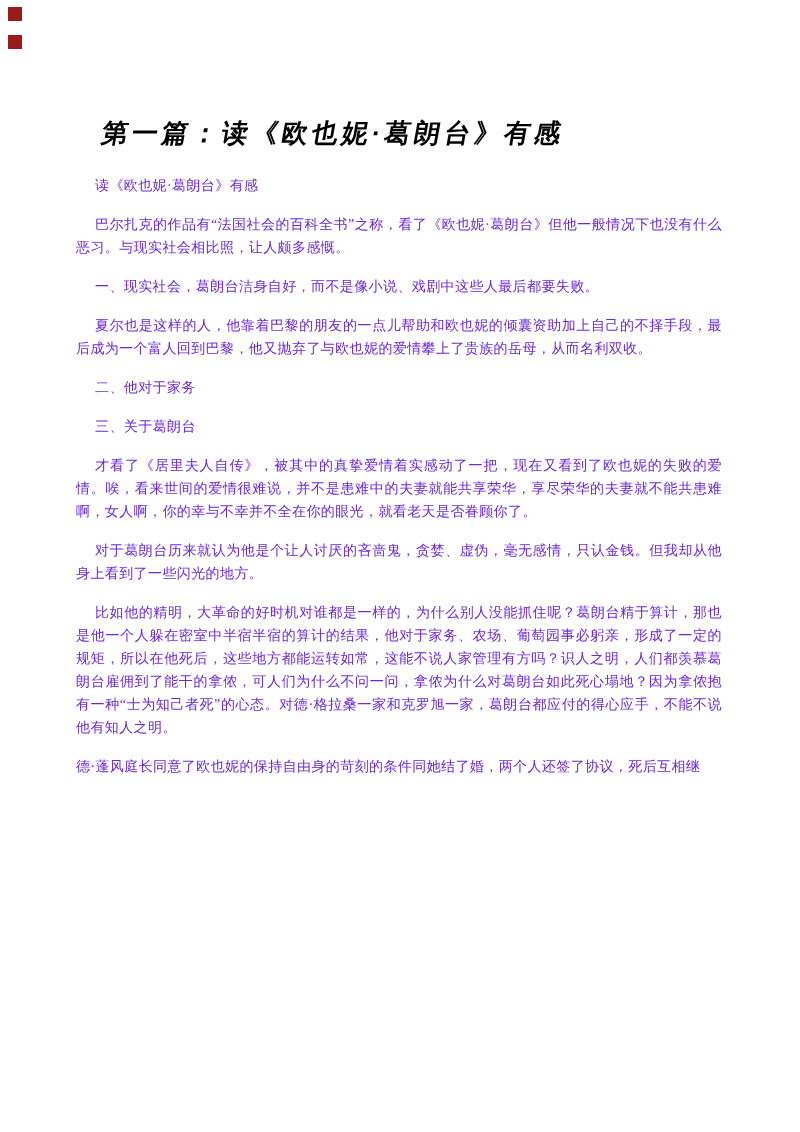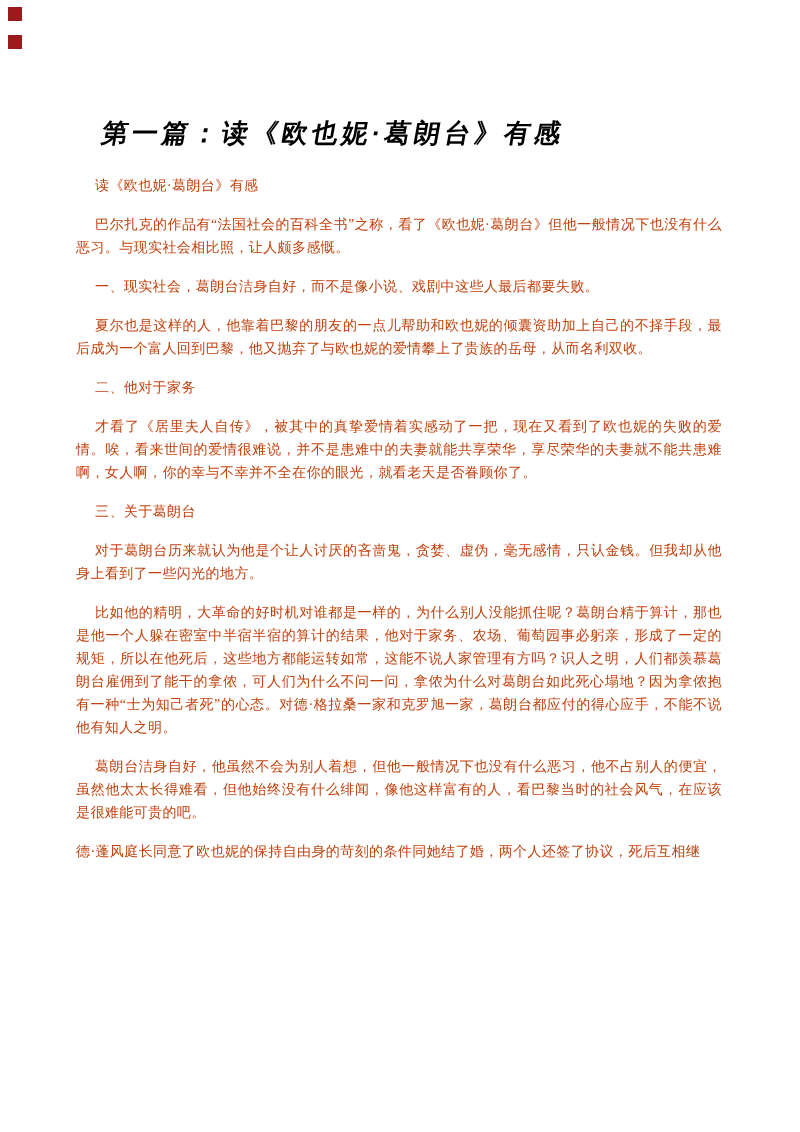--- a/index.html
+++ b/index.html
@@ -48,21 +48,21 @@
   h1.essay-title .slant {
     display: inline-block;
     transform: skewX(-10deg);
   }
   p.para {
     margin: 14px 0 16px 0;
     padding: 0;
     font-size: 14px;
     line-height: 23px;
     letter-spacing: 0.4px;
-    color: #c2410c;
+    color: #6d28d9;
     text-align: justify;
     text-indent: 19px;
     word-break: break-all;
   }
   p.para.no-indent { text-indent: 0; }
 </style>
 </head>
 <body>
 
 <div class="page">
@@ -81,28 +81,27 @@
     <p class="para">巴尔扎克的作品有“法国社会的百科全书”之称，看了《欧也妮·葛朗台》但他一般情况下也没有什么恶习。与现实社会相比照，让人颇多感慨。</p>
 
     <p class="para">一、现实社会，葛朗台洁身自好，而不是像小说、戏剧中这些人最后都要失败。</p>
 
 
     <p class="para">夏尔也是这样的人，他靠着巴黎的朋友的一点儿帮助和欧也妮的倾囊资助加上自己的不择手段，最后成为一个富人回到巴黎，他又抛弃了与欧也妮的爱情攀上了贵族的岳母，从而名利双收。</p>
 
 
     <p class="para">二、他对于家务</p>
 
+    <p class="para">三、关于葛朗台</p>
+
     <p class="para">才看了《居里夫人自传》，被其中的真挚爱情着实感动了一把，现在又看到了欧也妮的失败的爱情。唉，看来世间的爱情很难说，并不是患难中的夫妻就能共享荣华，享尽荣华的夫妻就不能共患难啊，女人啊，你的幸与不幸并不全在你的眼光，就看老天是否眷顾你了。</p>
-
-    <p class="para">三、关于葛朗台</p>
 
     <p class="para">对于葛朗台历来就认为他是个让人讨厌的吝啬鬼，贪婪、虚伪，毫无感情，只认金钱。但我却从他身上看到了一些闪光的地方。</p>
 
     <p class="para">比如他的精明，大革命的好时机对谁都是一样的，为什么别人没能抓住呢？葛朗台精于算计，那也是他一个人躲在密室中半宿半宿的算计的结果，他对于家务、农场、葡萄园事必躬亲，形成了一定的规矩，所以在他死后，这些地方都能运转如常，这能不说人家管理有方吗？识人之明，人们都羡慕葛朗台雇佣到了能干的拿侬，可人们为什么不问一问，拿侬为什么对葛朗台如此死心塌地？因为拿侬抱有一种“士为知己者死”的心态。对德·格拉桑一家和克罗旭一家，葛朗台都应付的得心应手，不能不说他有知人之明。</p>
 
 
-    <p class="para">葛朗台洁身自好，他虽然不会为别人着想，但他一般情况下也没有什么恶习，他不占别人的便宜，虽然他太太长得难看，但他始终没有什么绯闻，像他这样富有的人，看巴黎当时的社会风气，在应该是很难能可贵的吧。</p>
 
 
     <p class="para no-indent">德·蓬风庭长同意了欧也妮的保持自由身的苛刻的条件同她结了婚，两个人还签了协议，死后互相继</p>
 
   </div>
 </div>
 
 </body></html>

